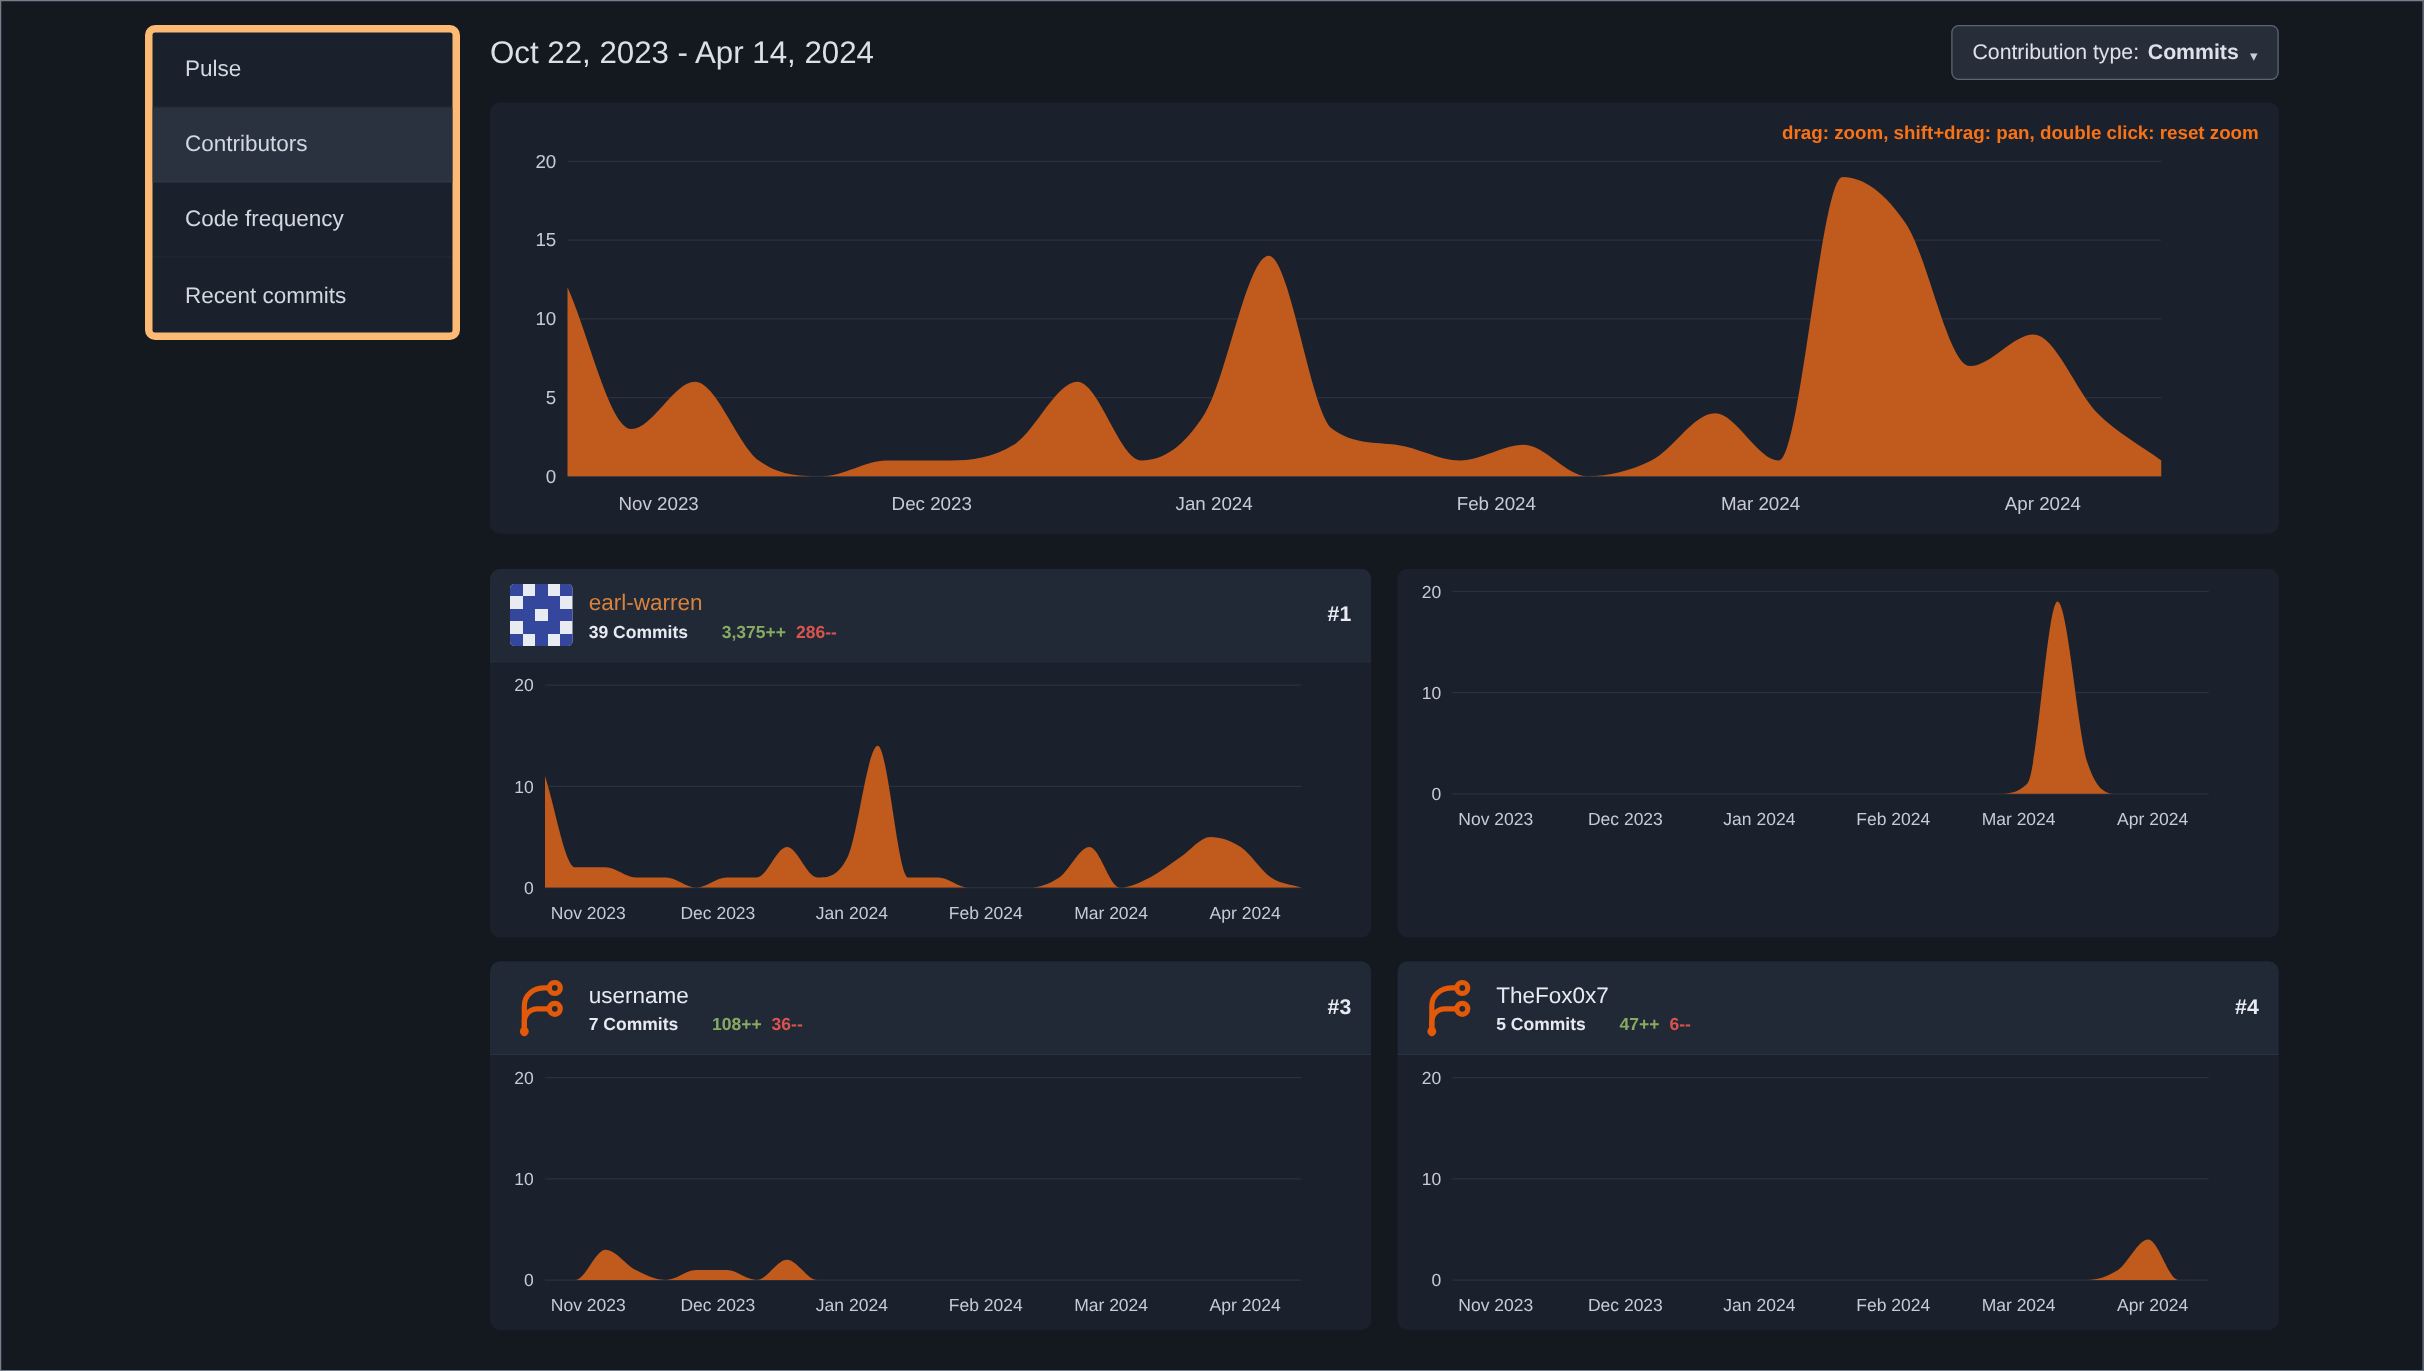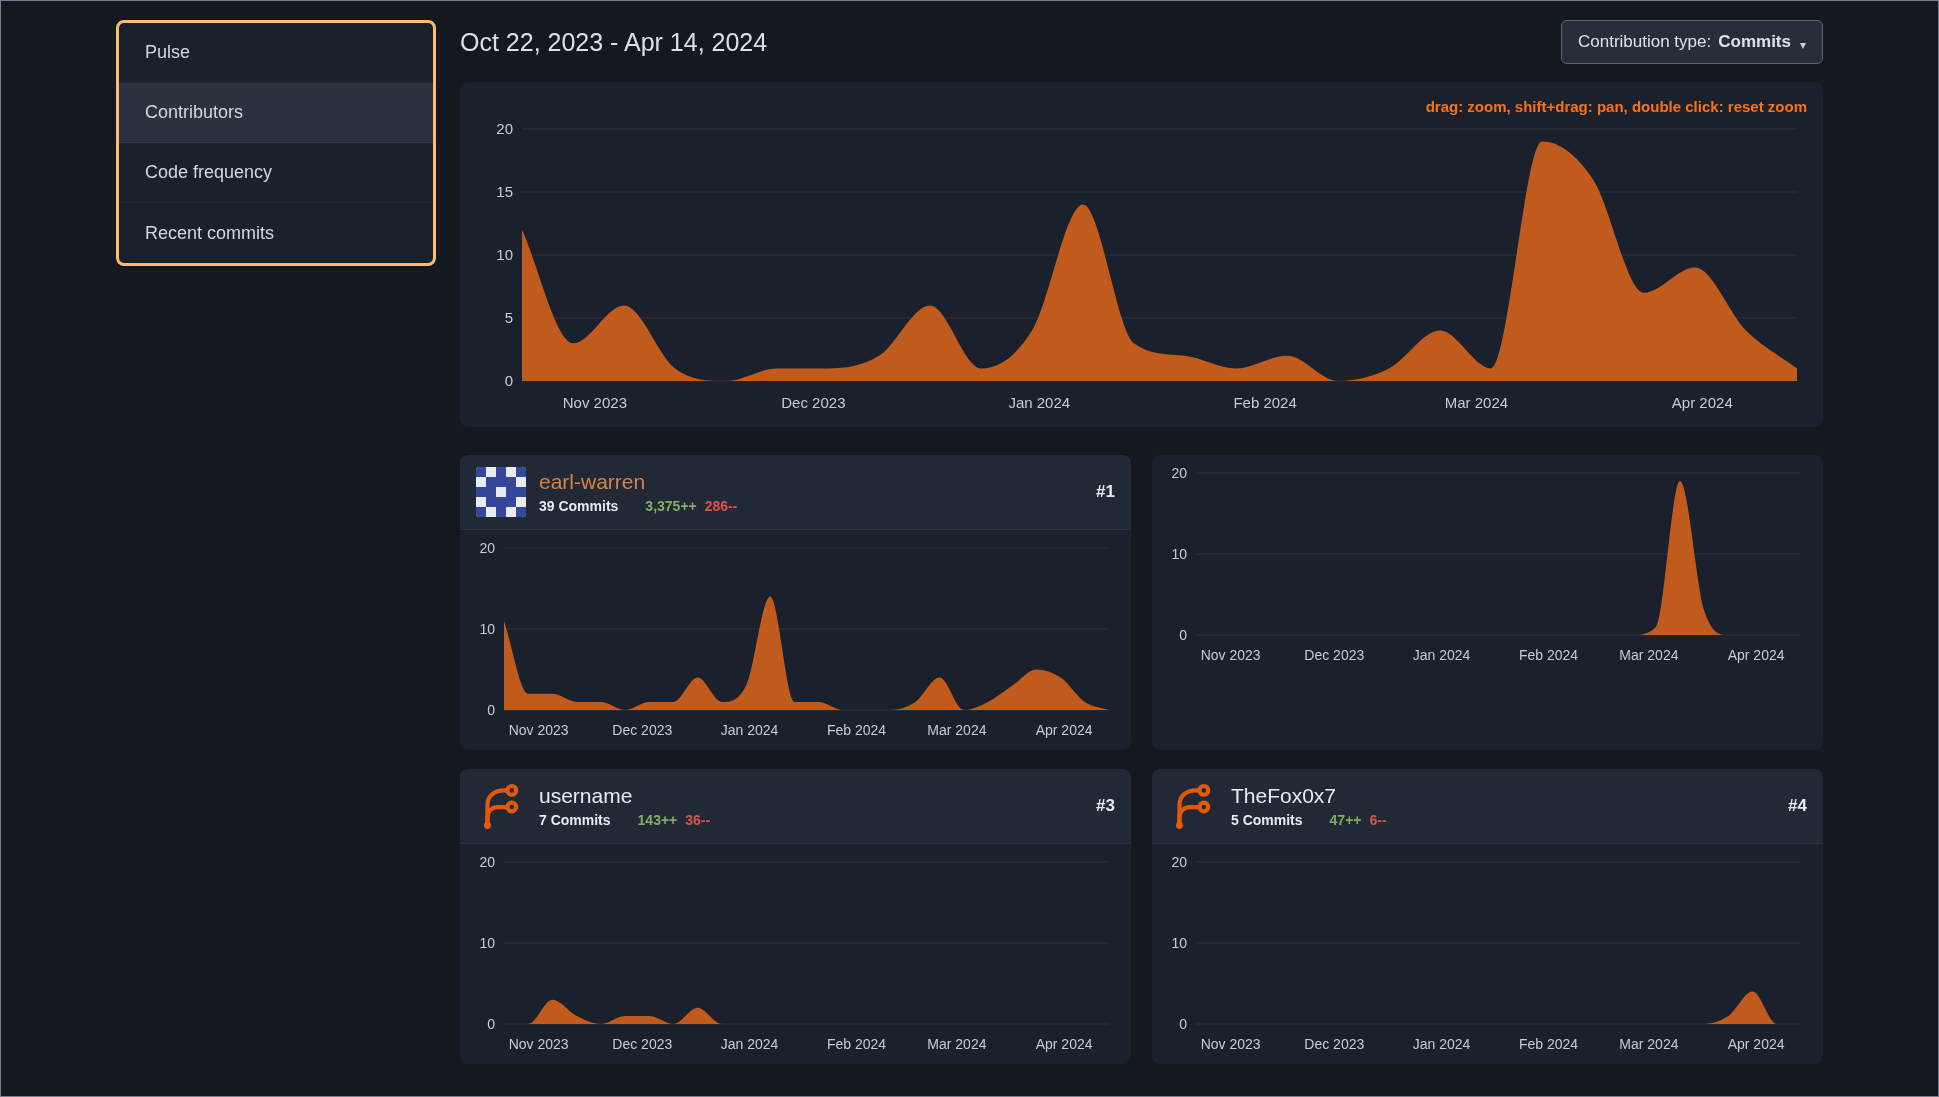--- a/index.html
+++ b/index.html
@@ -7,23 +7,23 @@
   body {
     background: var(--bg, #14181f);
     color: var(--text, #dde2e9);
     font-family: "Liberation Sans", "DejaVu Sans", sans-serif;
     border: 1px solid #767e8d;
   }
   .page { display: flex; gap: 24px; padding: 19px 115px 0 115px; height: 100%; }
 
   
   aside.sidebar {
-    width: 320px; flex: none; align-self: flex-start;
+    width: 252px; flex: none; align-self: flex-start;
     background: var(--card, #1b212c);
-    border: 3px solid #fdba74; border-radius: 8px; overflow: hidden;
+    border: 6px solid #fdba74; border-radius: 8px; overflow: hidden;
   }
   .side-item {
     height: 60px; display: flex; align-items: center; padding: 0 26px;
     font-size: 18px; color: #d2d8e0; cursor: pointer;
     border-bottom: 1px solid rgba(255,255,255,.03);
   }
   .side-item:last-child { border-bottom: none; }
   .side-item.active { background: var(--side-active, #2a3240); }
 
   
@@ -52,21 +52,21 @@
   .grid { display: grid; grid-template-columns: 1fr 1fr; gap: 19px 21px; margin-top: 28px; }
   .contrib-card { overflow: hidden; }
   .contrib-head {
     display: flex; align-items: center; gap: 13px; padding: 12px 16px;
     background: var(--cardhead, #222936); border-radius: 8px 8px 0 0;
     border-bottom: 1px solid #2a3140;
   }
   .avatar { width: 50px; height: 50px; flex: none; display: block; }
   .avatar svg { width: 50px; height: 50px; display: block; border-radius: 4px; }
   .who { display: flex; flex-direction: column; gap: 4px; }
-  .uname { font-size: 21px; color: #e7ebf1; text-decoration: none; }
+  .uname { font-size: 18px; color: #e7ebf1; text-decoration: none; }
   .uname.link { color: var(--link, #d9823e); }
   .stats { display: flex; gap: 8px; font-size: 14px; font-weight: 700; color: #e7ebf1; }
   .stats .add { color: var(--green, #87ab63); margin-left: 19px; }
   .stats .del { color: var(--red, #d9544d); }
   .rank { margin-left: auto; align-self: center; font-size: 17px; font-weight: 700; color: #e7ebf1; }
 </style>
 </head>
 <body>
 
 <div class="page">
@@ -202,21 +202,21 @@
                 <circle cx="17.2" cy="4.5" r="2.1"></circle>
                 <circle cx="17.2" cy="12.5" r="2.1"></circle>
               </g>
               <circle cx="5.5" cy="21.2" r="1.7" fill="#e2590a"></circle>
             </svg>
           </span>
           <div class="who">
             <span class="uname">username</span>
             <div class="stats">
               <b>7 Commits</b>
-              <span class="add">143++</span>
+              <span class="add">108++</span>
               <span class="del">36--</span>
             </div>
           </div>
           <b class="rank">#3</b>
         </header>
         <div class="chart chart-sm"><svg width="655" height="210">
               <line x1="40" y1="176" x2="645" y2="176" stroke="#2b313c" stroke-width="1"></line>
               <text x="31" y="181" text-anchor="end">0</text>
               <line x1="40" y1="95" x2="645" y2="95" stroke="#2b313c" stroke-width="1"></line>
               <text x="31" y="100" text-anchor="end">10</text>

